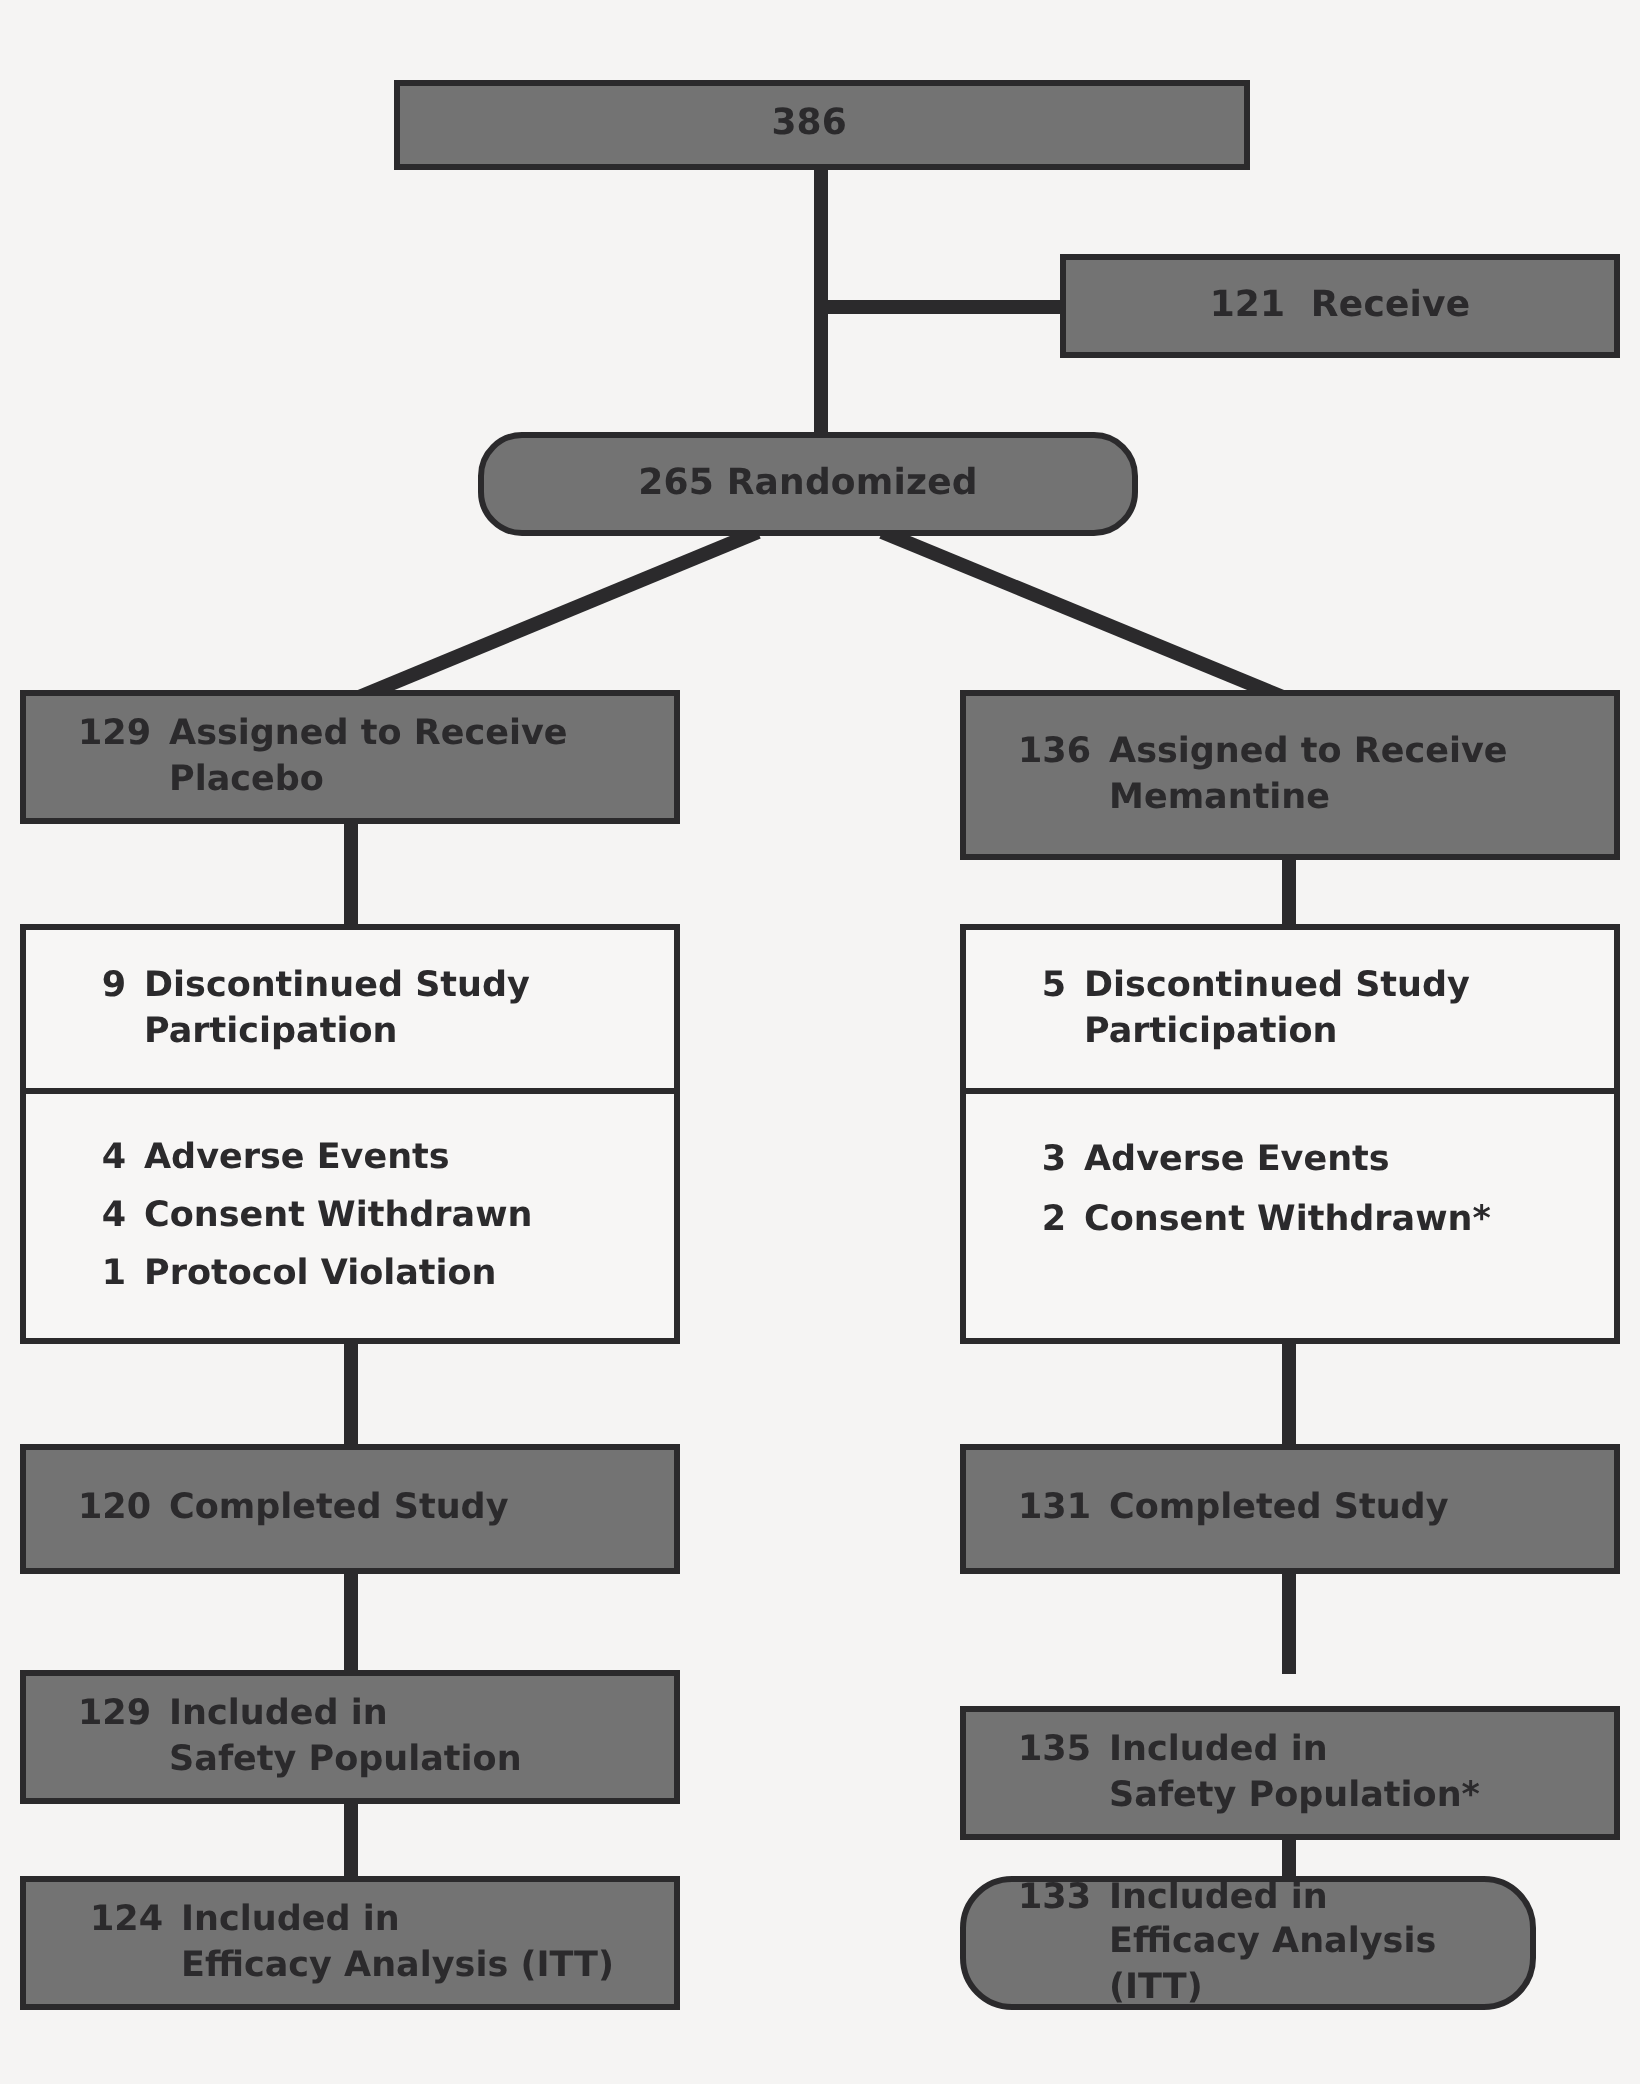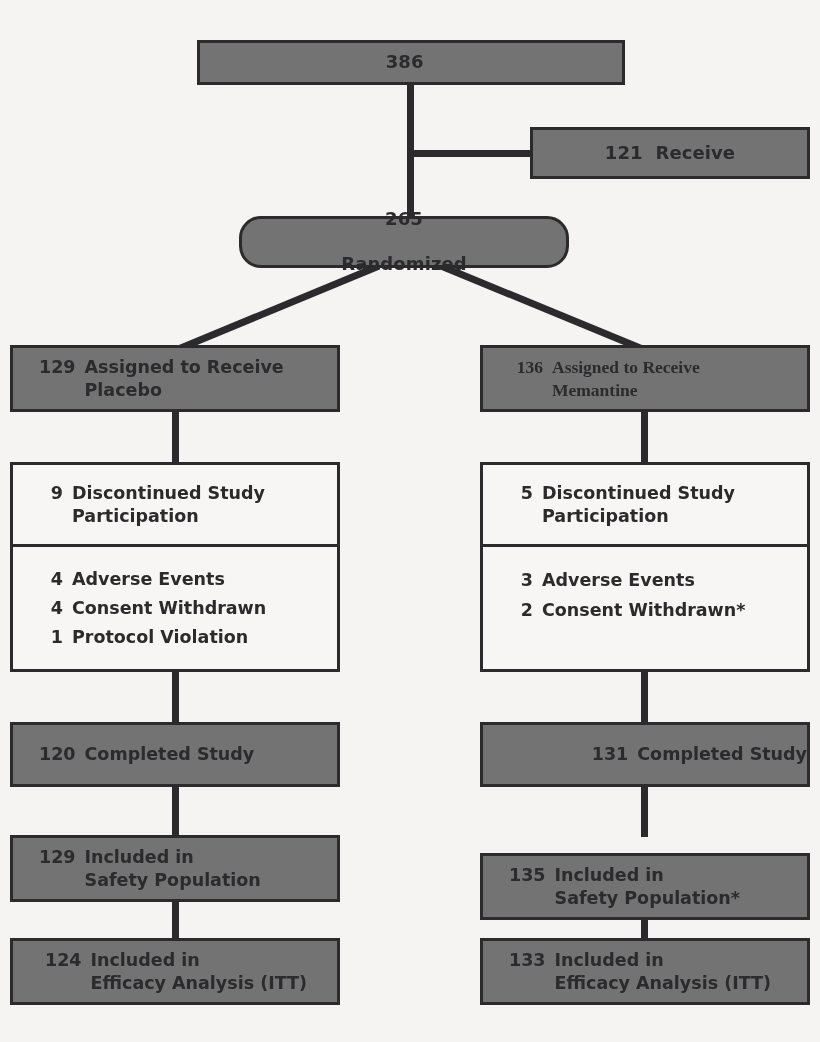--- a/index.html
+++ b/index.html
@@ -136,21 +136,21 @@
     <span class="label big">386</span>
     <span class="label big">&nbsp;&nbsp;</span>
   </div>
 
   <div class="box center" style="left:530px; top:127px; width:280px; height:52px;">
     <span class="label big">121</span>
     <span class="label big">&nbsp;&nbsp;</span>
     <span class="label big">Receive</span>
   </div>
 
-  <div class="box center rounded" style="left:239px; top:216px; width:330px; height:52px;flex-direction:column;">
+  <div class="box center rounded" style="left:239px; top:216px; width:330px; height:52px;">
     <span class="label big">265</span>
     <span class="label big">&nbsp;</span>
     <span class="label big">Randomized</span>
   </div>
 
   <div class="box" style="left:10px; top:345px; width:330px; height:67px; padding-left:26px;">
     <div class="entry">
       <span class="num">129</span>
       <span class="txt">Assigned to Receive
 Placebo</span>
@@ -199,21 +199,21 @@
   </div>
 
   <div class="box" style="left:10px; top:938px; width:330px; height:67px; padding-left:32px;">
     <div class="entry">
       <span class="num">124</span>
       <span class="txt">Included in
 Efficacy Analysis (ITT)</span>
     </div>
   </div>
 
-  <div class="box" style="left:480px; top:345px; width:330px; height:67px; padding-left:26px;font-family:Liberation Serif, serif;">
+  <div class="box" style="left:480px; top:345px; width:330px; height:85px; padding-left:26px;">
     <div class="entry">
       <span class="num">136</span>
       <span class="txt">Assigned to Receive
 Memantine</span>
     </div>
   </div>
 
   <div class="stackbox" style="left:480px; top:462px; width:330px; height:210px;">
     <div class="cell top" style="height:82px; padding-left:26px;">
       <div class="entry tight">
@@ -229,36 +229,36 @@
           <span class="txt">Adverse Events</span>
         </div>
         <div class="entry tight">
           <span class="num">2</span>
           <span class="txt">Consent Withdrawn*</span>
         </div>
       </div>
     </div>
   </div>
 
-  <div class="box" style="left:480px; top:722px; width:330px; height:65px; padding-left:26px;justify-content:flex-end;">
+  <div class="box" style="left:480px; top:722px; width:330px; height:65px; padding-left:26px;">
     <div class="entry">
       <span class="num">131</span>
       <span class="txt">Completed Study</span>
     </div>
   </div>
 
   <div class="box" style="left:480px; top:835px; width:330px; height:67px; padding-left:26px;margin-top:18px;">
     <div class="entry">
       <span class="num">135</span>
       <span class="txt">Included in
 Safety Population*</span>
     </div>
   </div>
 
-  <div class="box" style="left:480px; top:938px; width:330px; height:67px; padding-left:26px;">
+  <div class="box" style="left:480px; top:938px; width:288px; height:67px; padding-left:26px;border-radius:26px;">
     <div class="entry">
       <span class="num">133</span>
       <span class="txt">Included in
 Efficacy Analysis (ITT)</span>
     </div>
   </div>
 
 </div>
 
 </body></html>

